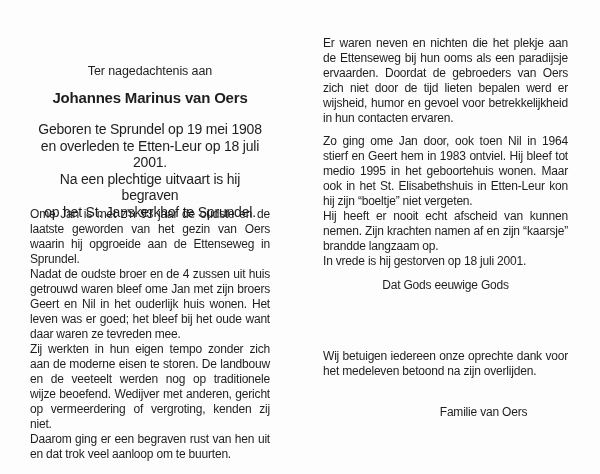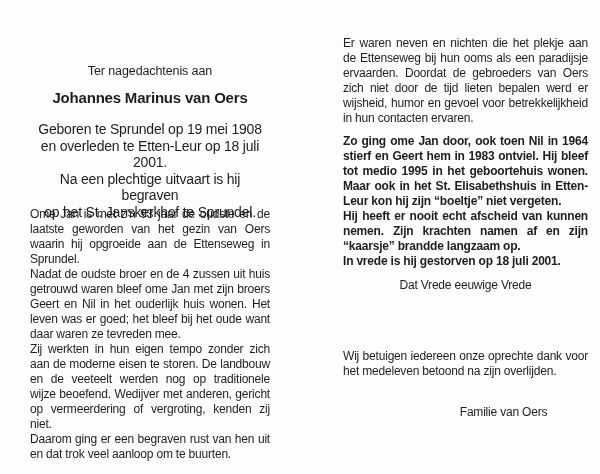--- a/index.html
+++ b/index.html
@@ -18,21 +18,21 @@
   .card {
     position: absolute;
     inset: 0;
   }
   .col {
     position: absolute;
     top: 0;
     height: 474px;
   }
   .col-left  { left: 30px;  width: 240px; }
-  .col-right { left: 323px; width: 245px; margin-left: 20px; }
+  .col-right { left: 323px; width: 245px; }
   .block { position: absolute; left: 0; width: 100%; }
 
   
   .body-text {
     font-size: 12px;
     line-height: 15px;
     letter-spacing: -0.2px;
     color: #1e1e1e;
   }
   .justified { text-align: justify; }
@@ -53,21 +53,21 @@
   }
   .memorial-block {
     top: 121px;
     font-size: 14px;
     line-height: 16.5px;
     letter-spacing: -0.2px;
   }
   .story-block { top: 207px; }
 
   .r-para1 { top: 36px; }
-  .r-para2 { top: 134px; font-weight: bold; }
+  .r-para2 { top: 134px; }
   .blessing-block {
     top: 277px;
     line-height: 16px;
   }
   .thanks-block { top: 349px; }
   .signature-block {
     top: 405px;
     text-align: center;
     padding-left: 76px;
     box-sizing: border-box;
@@ -104,21 +104,21 @@
 
     <div class="block r-para1 body-text justified">Er waren neven en nichten die het plekje aan de Ettenseweg bij hun ooms als een paradijsje ervaarden. Doordat de gebroeders van Oers zich niet door de tijd lieten bepalen werd er wijsheid, humor en gevoel voor betrekkelijkheid in hun contacten ervaren.</div>
 
     <div class="block r-para2 body-text justified">
       <p class="para">Zo ging ome Jan door, ook toen Nil in 1964 stierf en Geert hem in 1983 ontviel. Hij bleef tot medio 1995 in het geboortehuis wonen. Maar ook in het St. Elisabethshuis in Etten-Leur kon hij zijn “boeltje” niet vergeten.</p>
       <p class="para">Hij heeft er nooit echt afscheid van kunnen nemen. Zijn krachten namen af en zijn “kaarsje” brandde langzaam op.</p>
       <p class="para">In vrede is hij gestorven op 18 juli 2001.</p>
     </div>
 
     <div class="block blessing-block body-text centered">
-      <div>Dat Vrede eeuwige Vrede</div>
+      <div>Dat Gods eeuwige Gods</div>
     </div>
 
     <div class="block signature-block body-text">Familie van Oers</div>
 
     <div class="block thanks-block body-text justified">Wij betuigen iedereen onze oprechte dank voor het medeleven betoond na zijn overlijden.</div>
 
   </div>
 
 </div>
 

